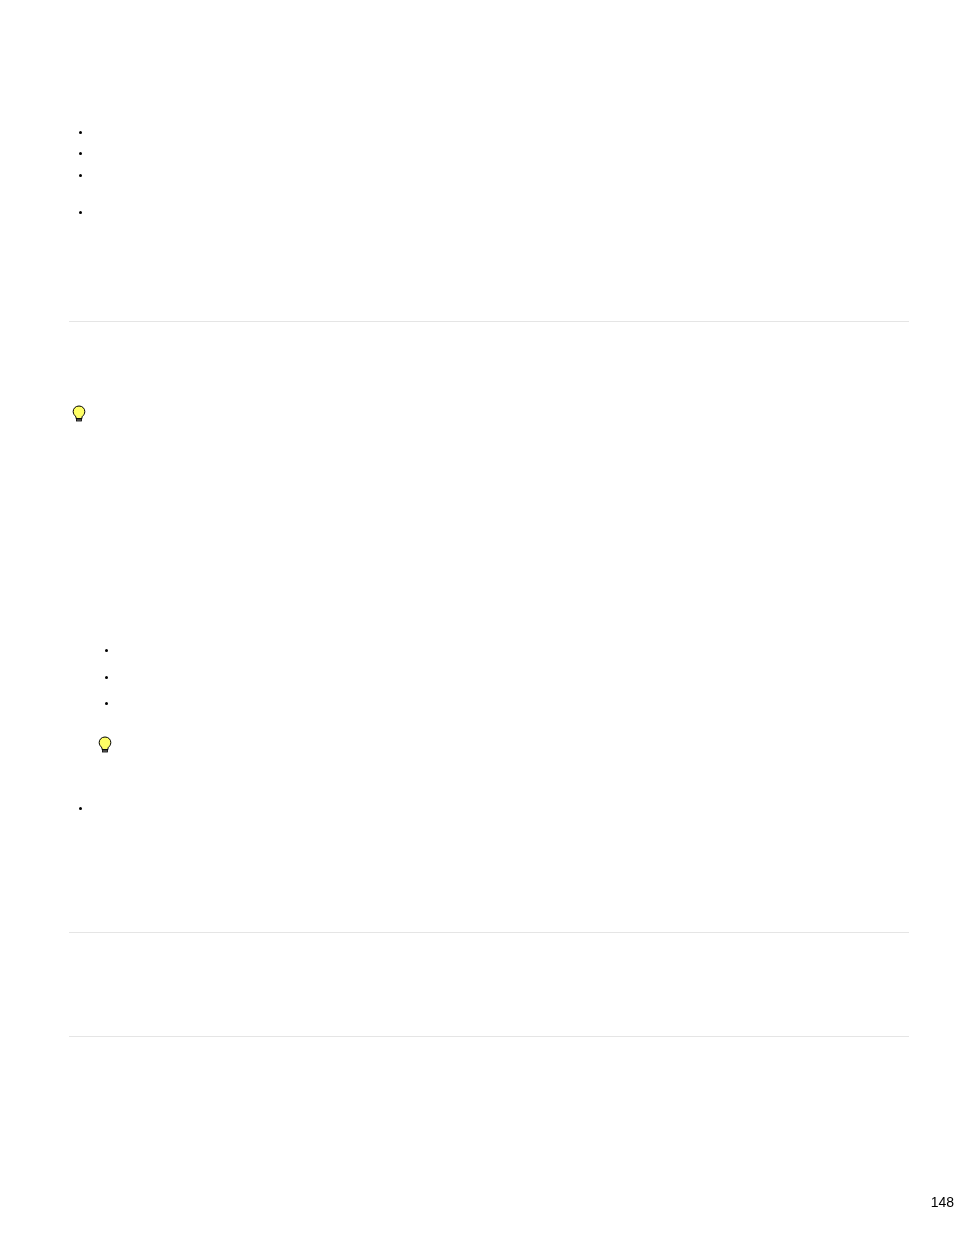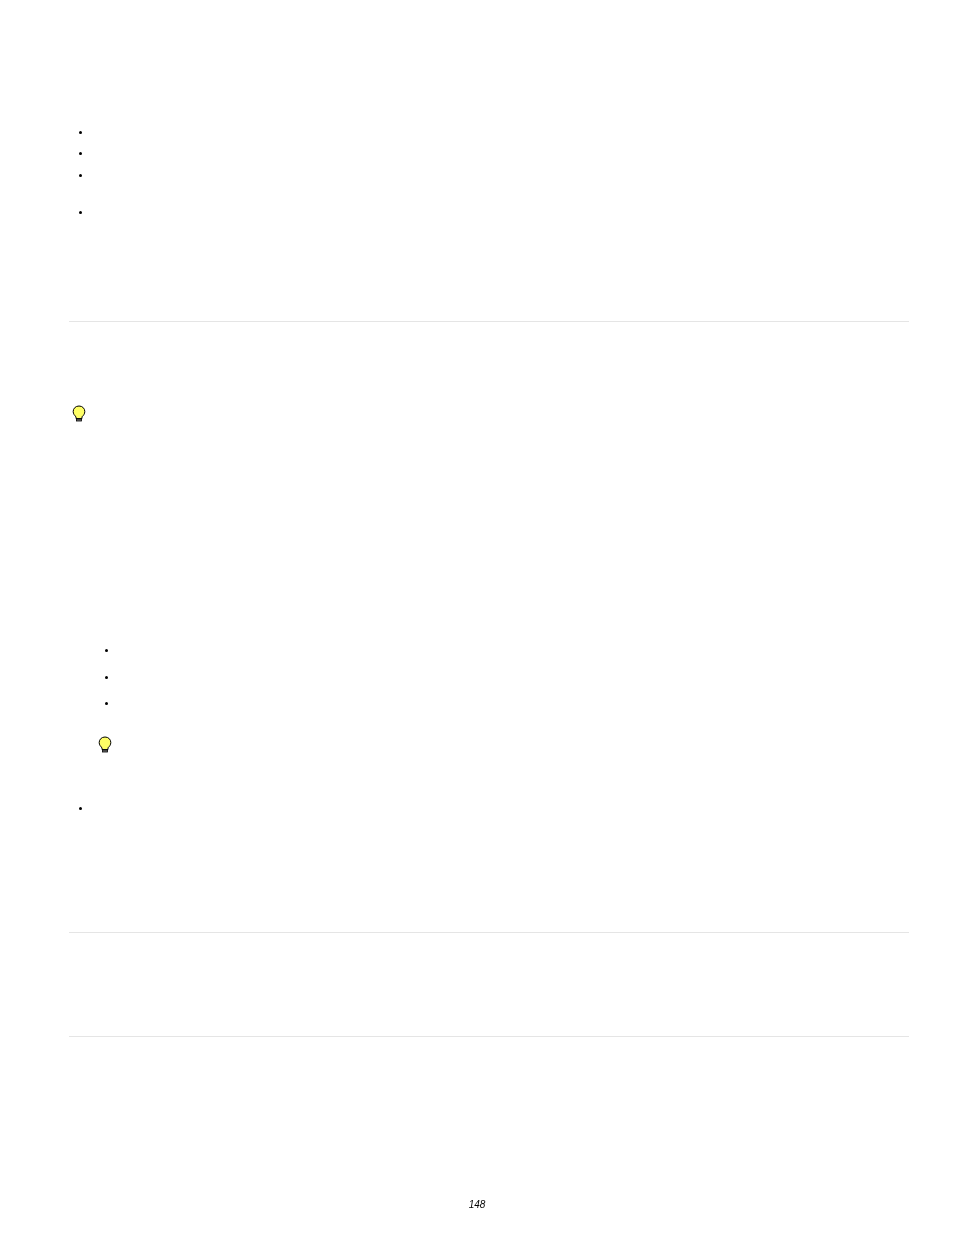--- a/index.html
+++ b/index.html
@@ -40,24 +40,23 @@
   .bulb-icon svg {
     width: 14px;
     height: 18px;
     display: block;
   }
   .page-number {
     position: absolute;
     left: 0;
     right: 0;
     bottom: 25px;
-    text-align: center;
-    font-size: 10px;
+    text-align: right;
+    font-size: 14px;
     color: #000000;
-    font-style: italic;
   }
 </style>
 </head>
 <body>
 
 <div class="page">
 
   <div class="bullet" style="left:10px; top:131px;"></div>
   <div class="bullet" style="left:10px; top:152px;"></div>
   <div class="bullet" style="left:10px; top:174px;"></div>

